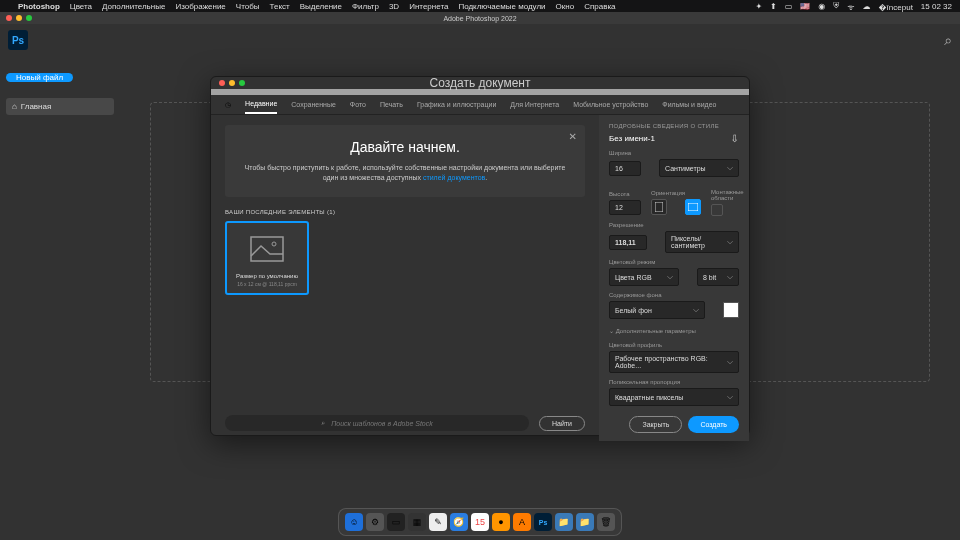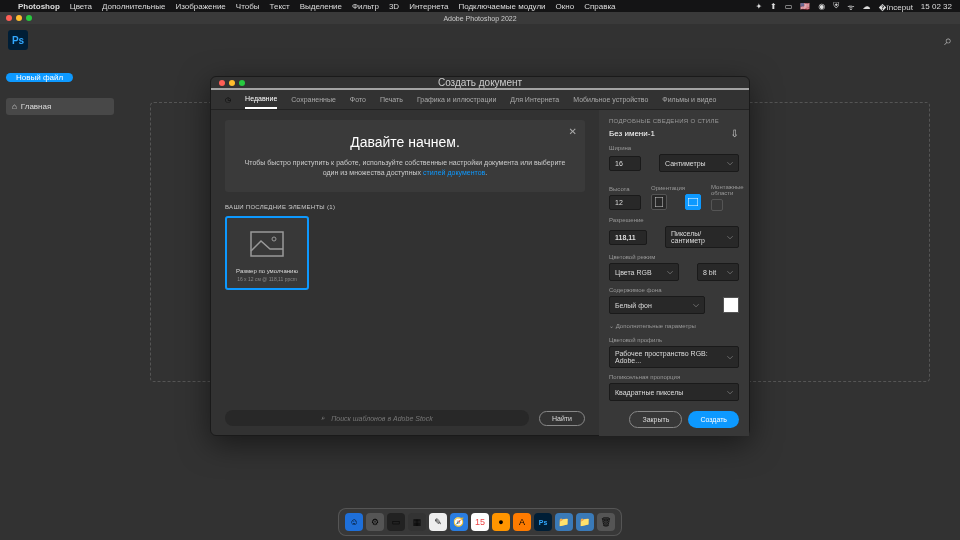--- a/index.html
+++ b/index.html
@@ -16,21 +16,21 @@
 .ps-logo{width:20px;height:20px;background:#001e36;color:#31a8ff;display:flex;align-items:center;justify-content:center;font-size:10px;font-weight:bold;border-radius:3px}
 .search-tb{margin-left:auto;color:#aaa;font-size:14px}
 .main{flex:1;display:flex;background:#323232}
 .sidebar{width:120px;padding:10px 6px}
 .btn-new{background:#0d99ff;color:#fff;border:none;border-radius:12px;padding:0 10px;font-size:8px;cursor:pointer}
 .side-link{color:#ddd;font-size:8px;padding:8px 4px;display:block}
 .side-home{display:flex;align-items:center;gap:4px;background:#484848;border-radius:3px;padding:4px 6px;color:#ddd;font-size:8px;margin-top:14px}
 .canvas{flex:1;position:relative;padding:10px 30px}
 .dropzone{border:1px dashed #555;height:280px;border-radius:4px;margin-top:36px}
 .dialog{position:absolute;left:210px;top:76px;width:540px;height:360px;background:#323232;border:1px solid #1a1a1a;border-radius:6px;display:flex;flex-direction:column;box-shadow:0 8px 30px rgba(0,0,0,.5)}
-.dlg-title{height:18px;display:flex;align-items:center;justify-content:center;font-size:10px;color:#ccc;position:relative;border-bottom:2px solid #a3a3a3}
+.dlg-title{height:18px;display:flex;align-items:center;justify-content:center;font-size:12px;color:#ccc;position:relative;border-bottom:6px solid #a3a3a3}
 .dlg-title .traffic{left:8px}
 .tabs{height:22px;display:flex;align-items:center;padding:0 14px;gap:14px;font-size:7px;border-bottom:1px solid #222}
 .tab{color:#aaa;padding:5px 0;cursor:pointer}
 .tab.active{color:#fff;border-bottom:2px solid #fff}
 .dlg-body{flex:1;display:flex}
 .left-pane{flex:1;padding:10px 14px;display:flex;flex-direction:column}
 .hero{background:#3a3a3a;padding:14px;text-align:center;position:relative;border-radius:3px}
 .hero-close{position:absolute;right:8px;top:6px;color:#aaa;font-size:10px;cursor:pointer}
 .hero h2{color:#fff;font-size:14px;font-weight:normal;margin-bottom:8px}
 .hero p{color:#ccc;font-size:7px;line-height:1.4}

